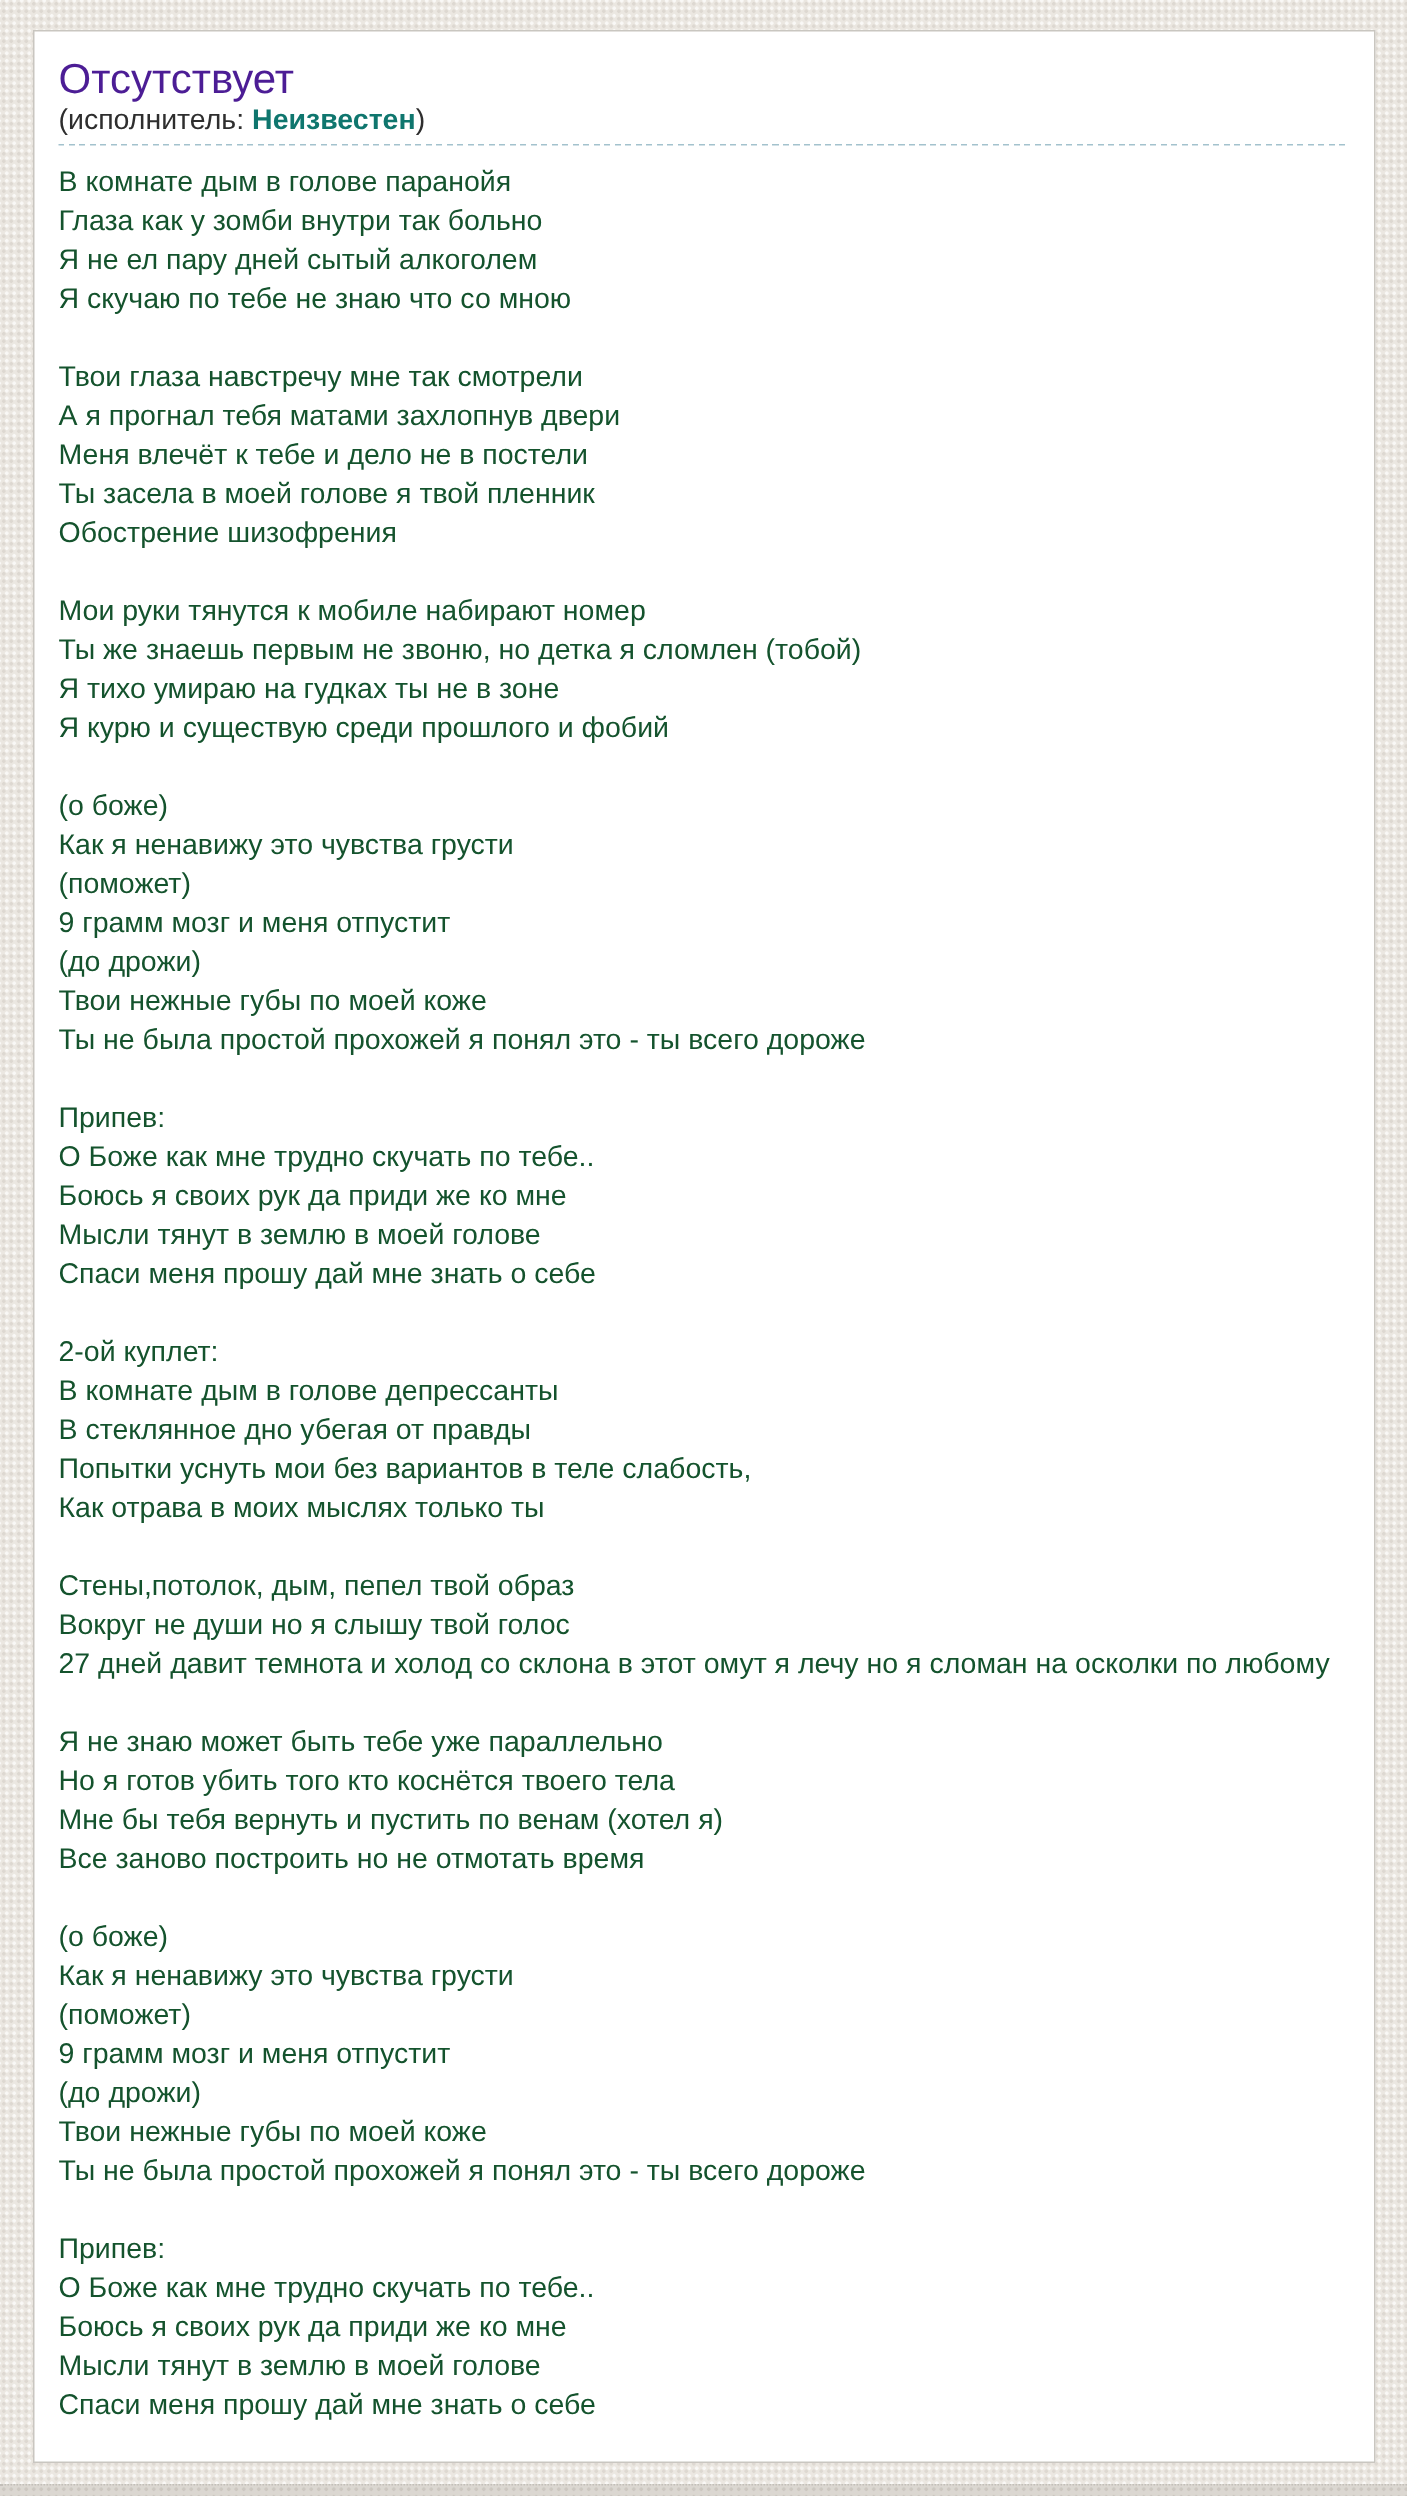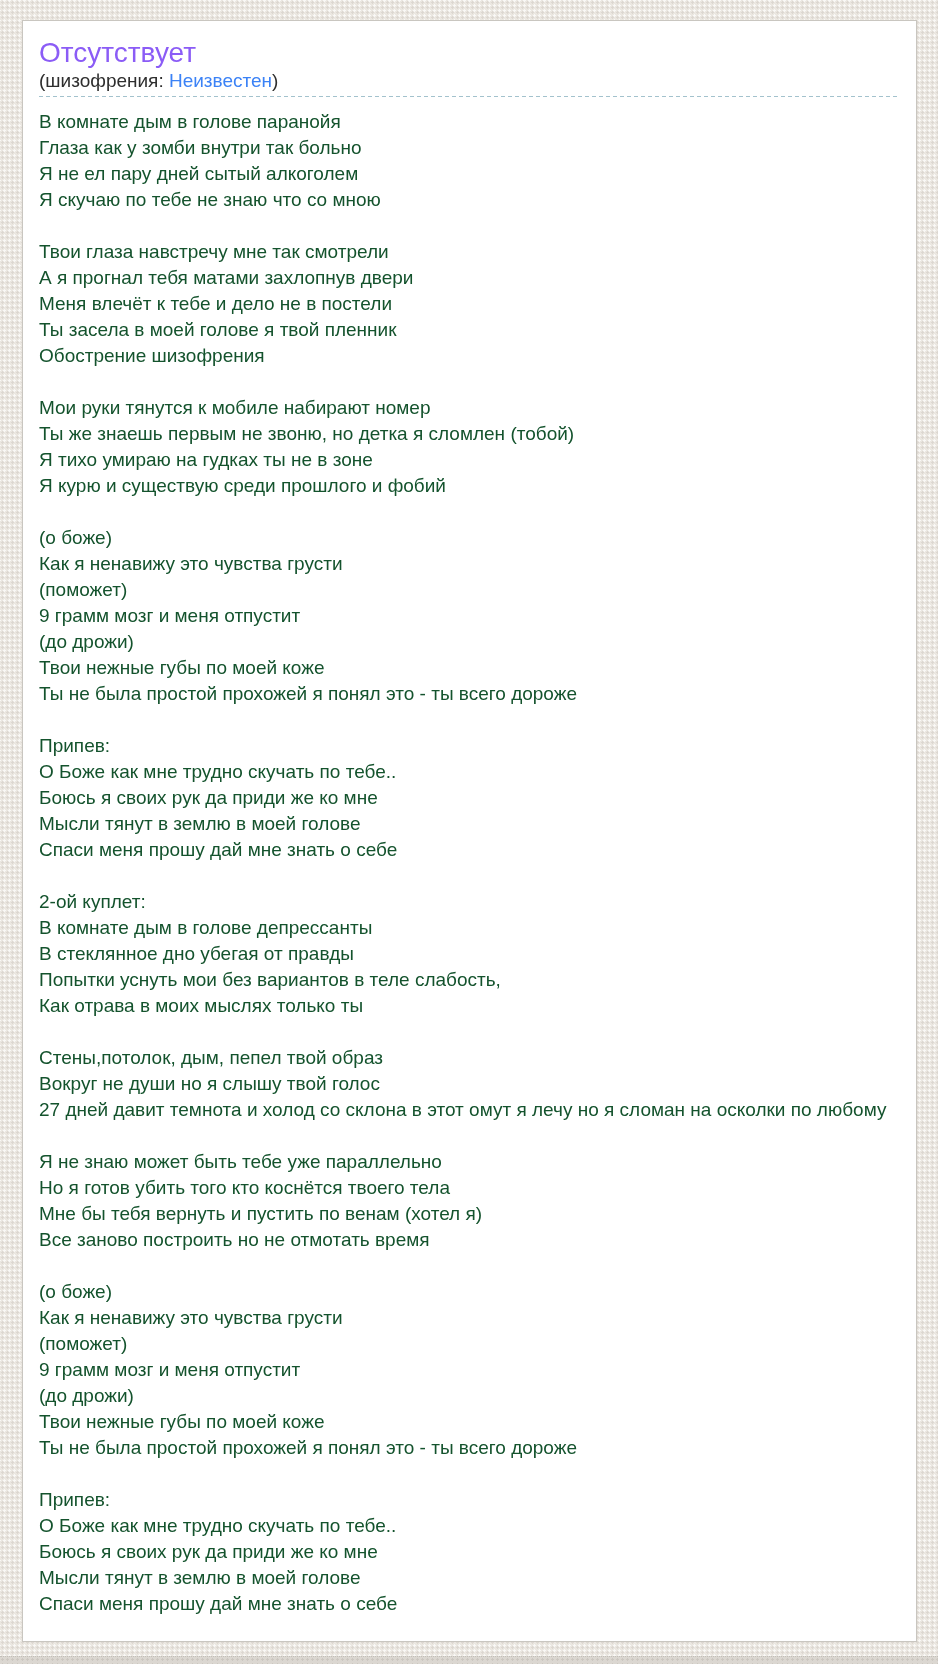--- a/index.html
+++ b/index.html
@@ -30,35 +30,36 @@
     padding: 18px 16px 0 16px;
     overflow: visible; 
     z-index: 1;
   }
 
   .title {
     margin: 0;
     font-size: 28px;
     line-height: 27px;
     font-weight: 400;
-    color: #8b5cf6;
+    color: #4c1d95;
     letter-spacing: 0;
   }
 
   .artist-line {
     margin-top: 5px;
     padding-bottom: 5px;
     font-size: 19px;
     line-height: 20px;
     color: #2e2e2e;
   }
   .artist-link {
-    color: #3b82f6;
+    color: #0f766e;
     text-decoration: none;
     cursor: pointer;
+    font-weight: bold;
   }
 
   .separator {
     height: 1px;
     width: 100%;
     background-image: repeating-linear-gradient(90deg, #a3c2cd 0 4px, transparent 4px 7px);
   }
 
   .lyrics {
     margin-top: 12px;
@@ -82,21 +83,21 @@
     background-size: 5px 5px;
     z-index: 0;
   }
 </style>
 </head>
 <body>
 
 <div class="card">
   <h1 class="title">Отсутствует</h1>
 
-  <div class="artist-line"><span>(шизофрения: </span><a href="#" class="artist-link">Неизвестен</a><span>)</span></div>
+  <div class="artist-line"><span>(исполнитель: </span><a href="#" class="artist-link">Неизвестен</a><span>)</span></div>
 
   <div class="separator"></div>
 
   <div class="lyrics">В комнате дым в голове паранойя
 Глаза как у зомби внутри так больно
 Я не ел пару дней сытый алкоголем
 Я скучаю по тебе не знаю что со мною
 
 Твои глаза навстречу мне так смотрели
 А я прогнал тебя матами захлопнув двери

